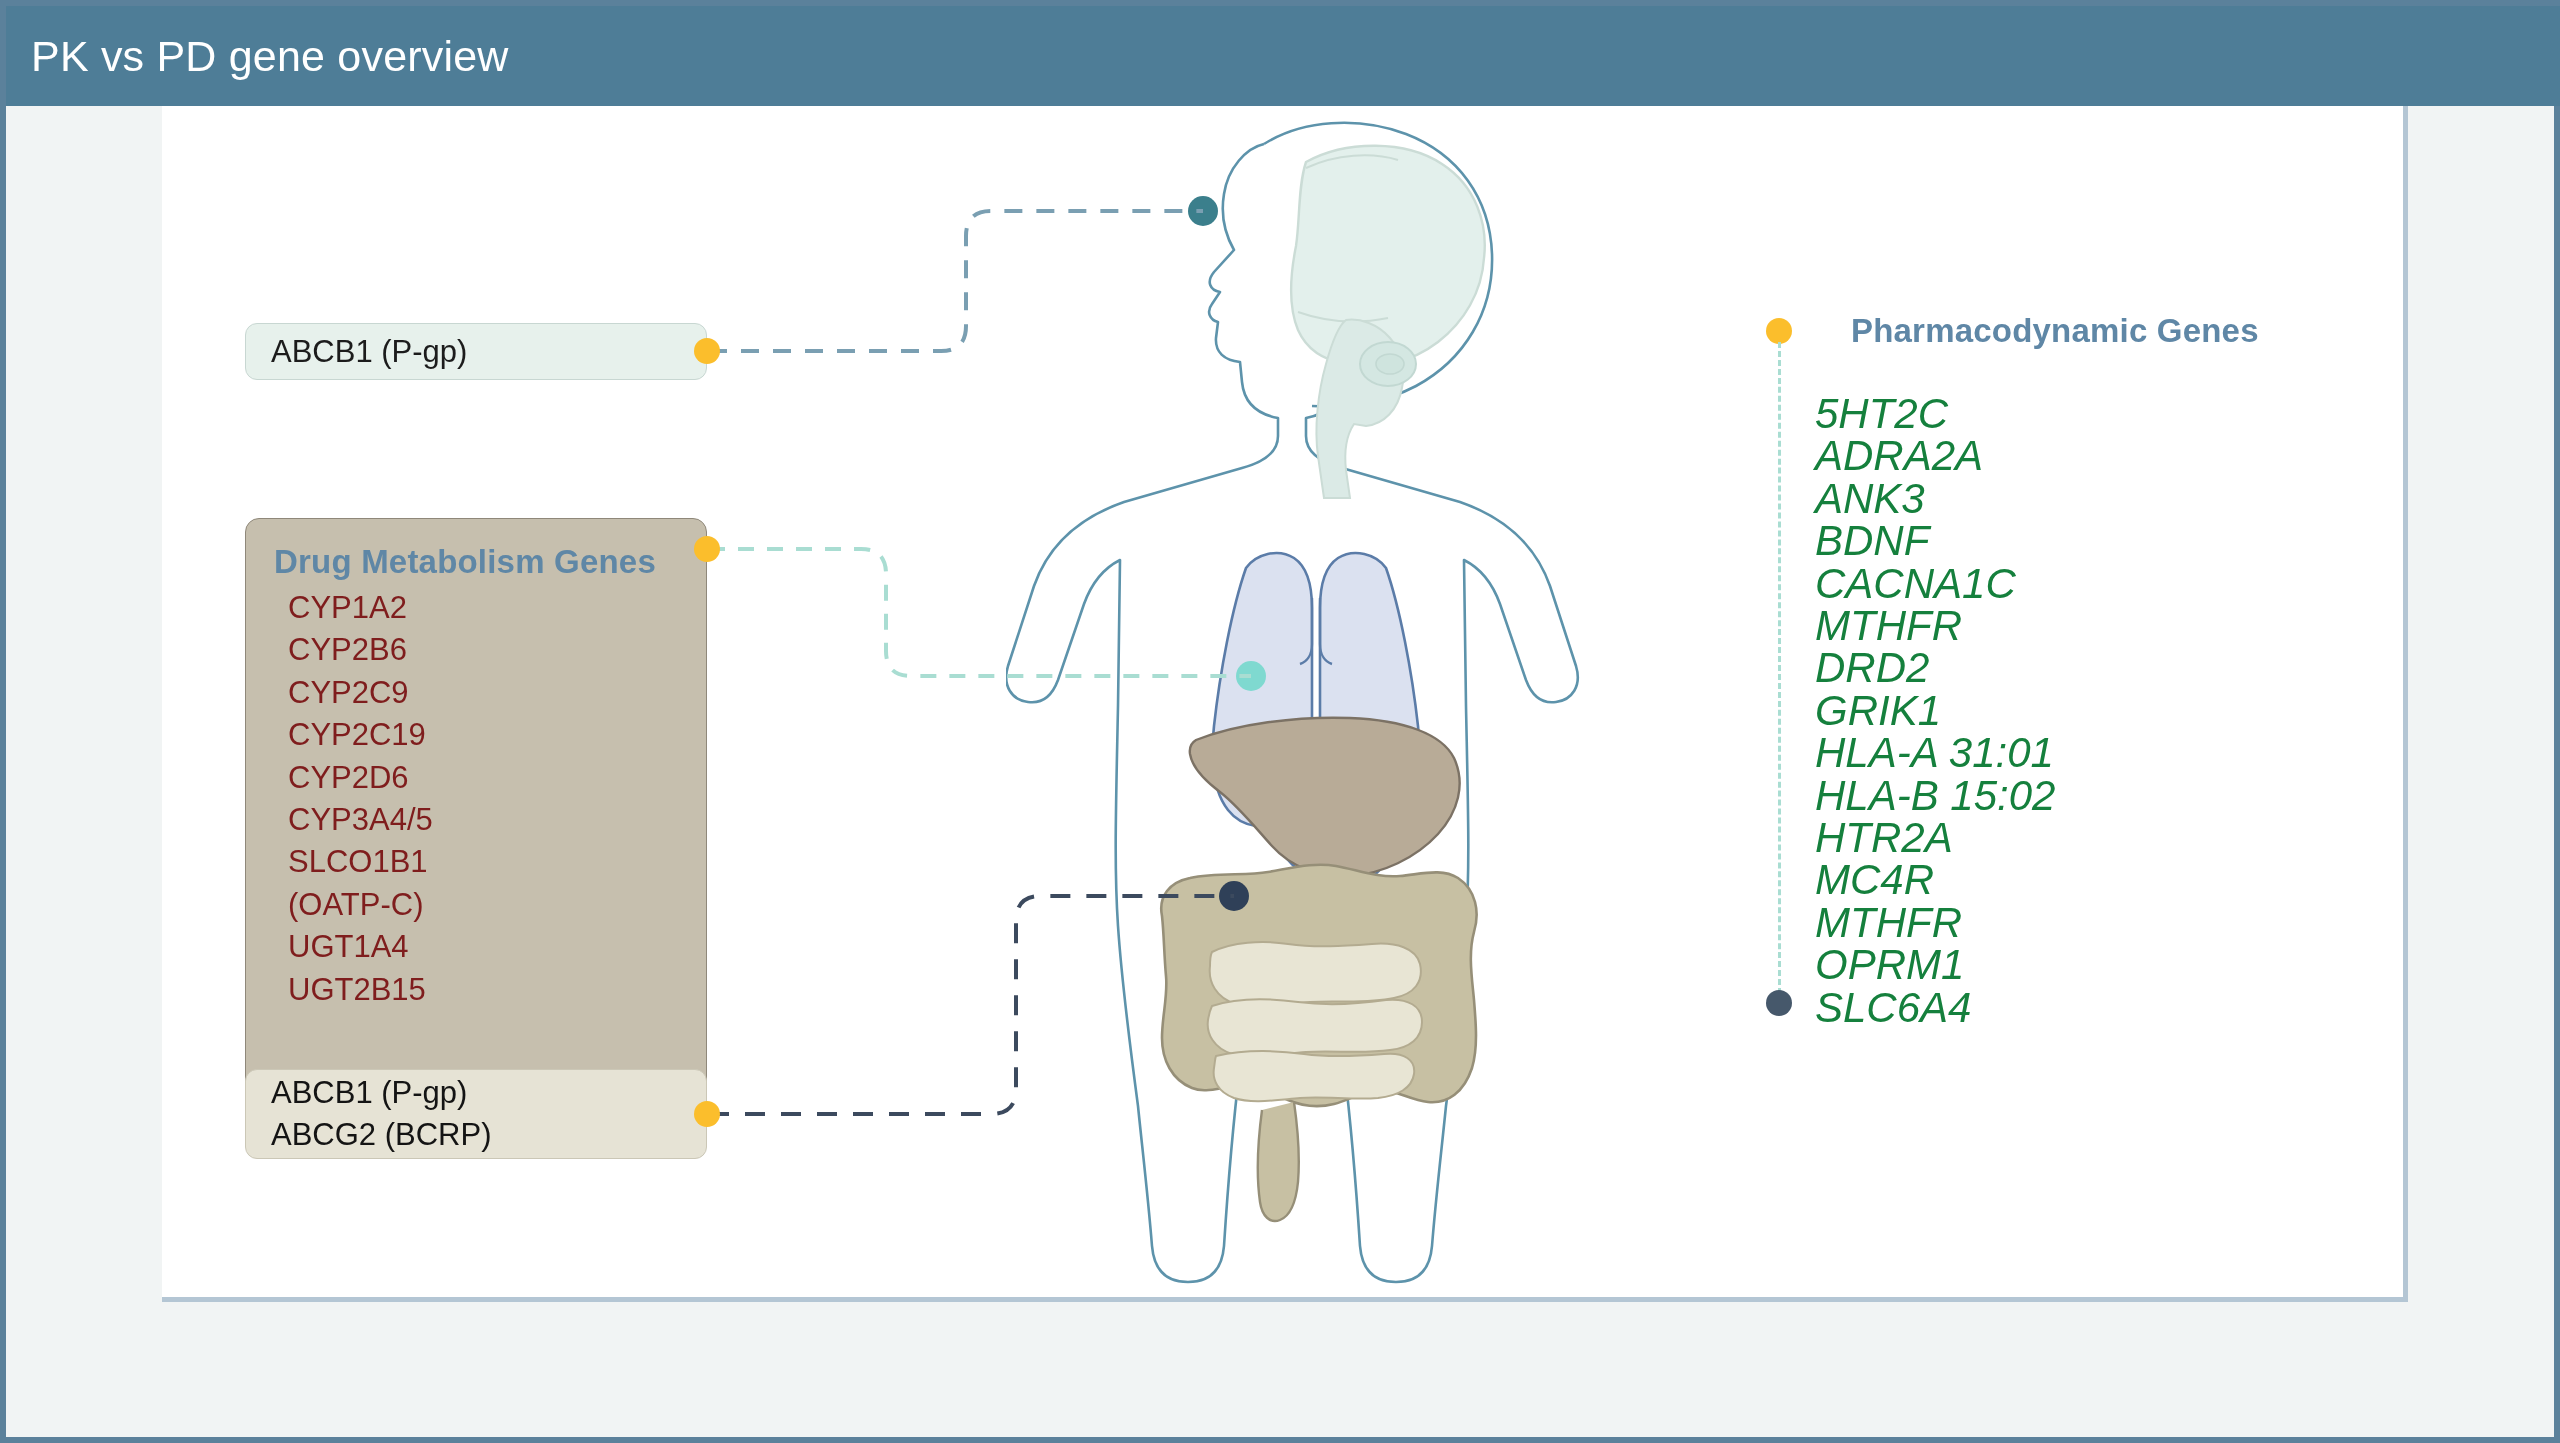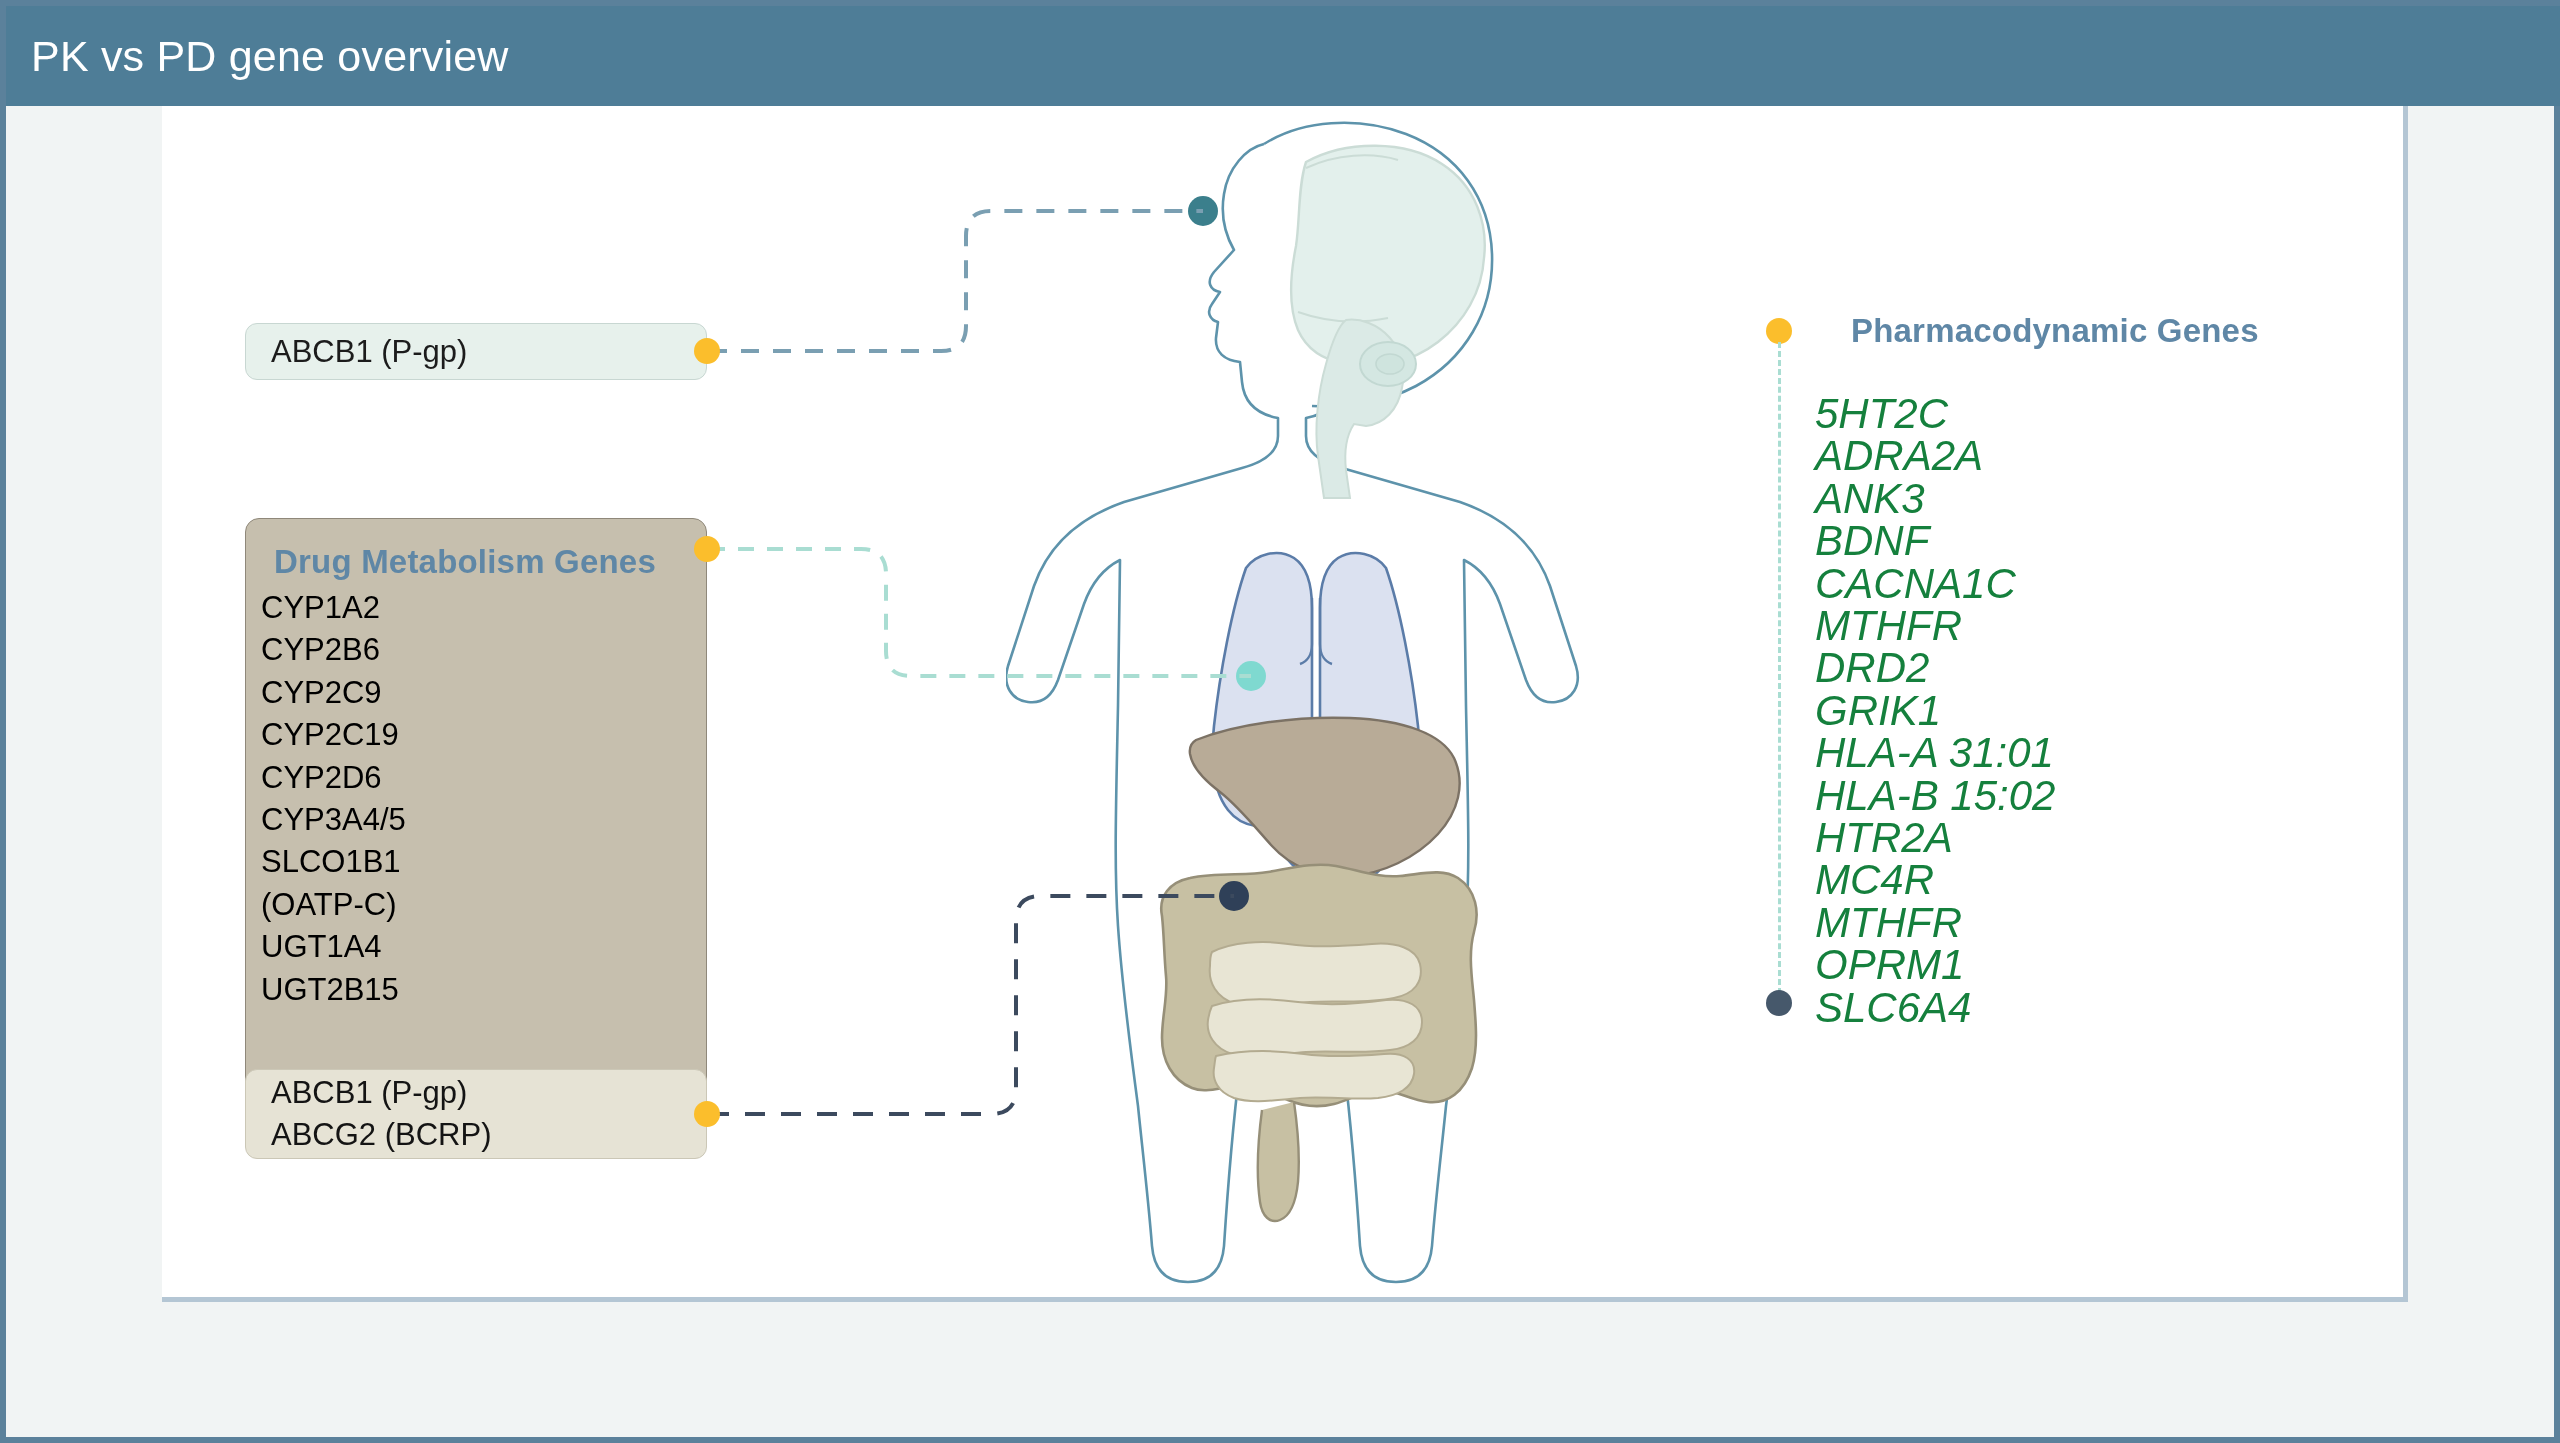--- a/index.html
+++ b/index.html
@@ -61,21 +61,21 @@
     border:1px solid #8f887a;
     border-radius:14px;
     padding:18px 0 0 0;
   }
   #box-metabolism .box-title{
     font-size:33px;font-weight:bold;color:#5f87a6;
     margin:6px 0 6px 28px;letter-spacing:.2px;
   }
   #box-metabolism .gene-list{margin:0;padding:0;list-style:none;}
   #box-metabolism .gene-list li{
-    font-size:31px;color:#000000;margin-left:15px;line-height:42.4px;
+    font-size:31px;color:#7f1d1d;margin-left:42px;line-height:42.4px;
   }
   #box-efflux{
     left:239px;top:1063px;width:462px;height:90px;
     background:#e6e3d5;
     border:1px solid #cbc7b6;
     border-radius:12px;
     display:flex;flex-direction:column;justify-content:center;
   }
   #box-efflux .gene-line{
     font-size:31px;color:#141414;margin-left:25px;line-height:42px;

